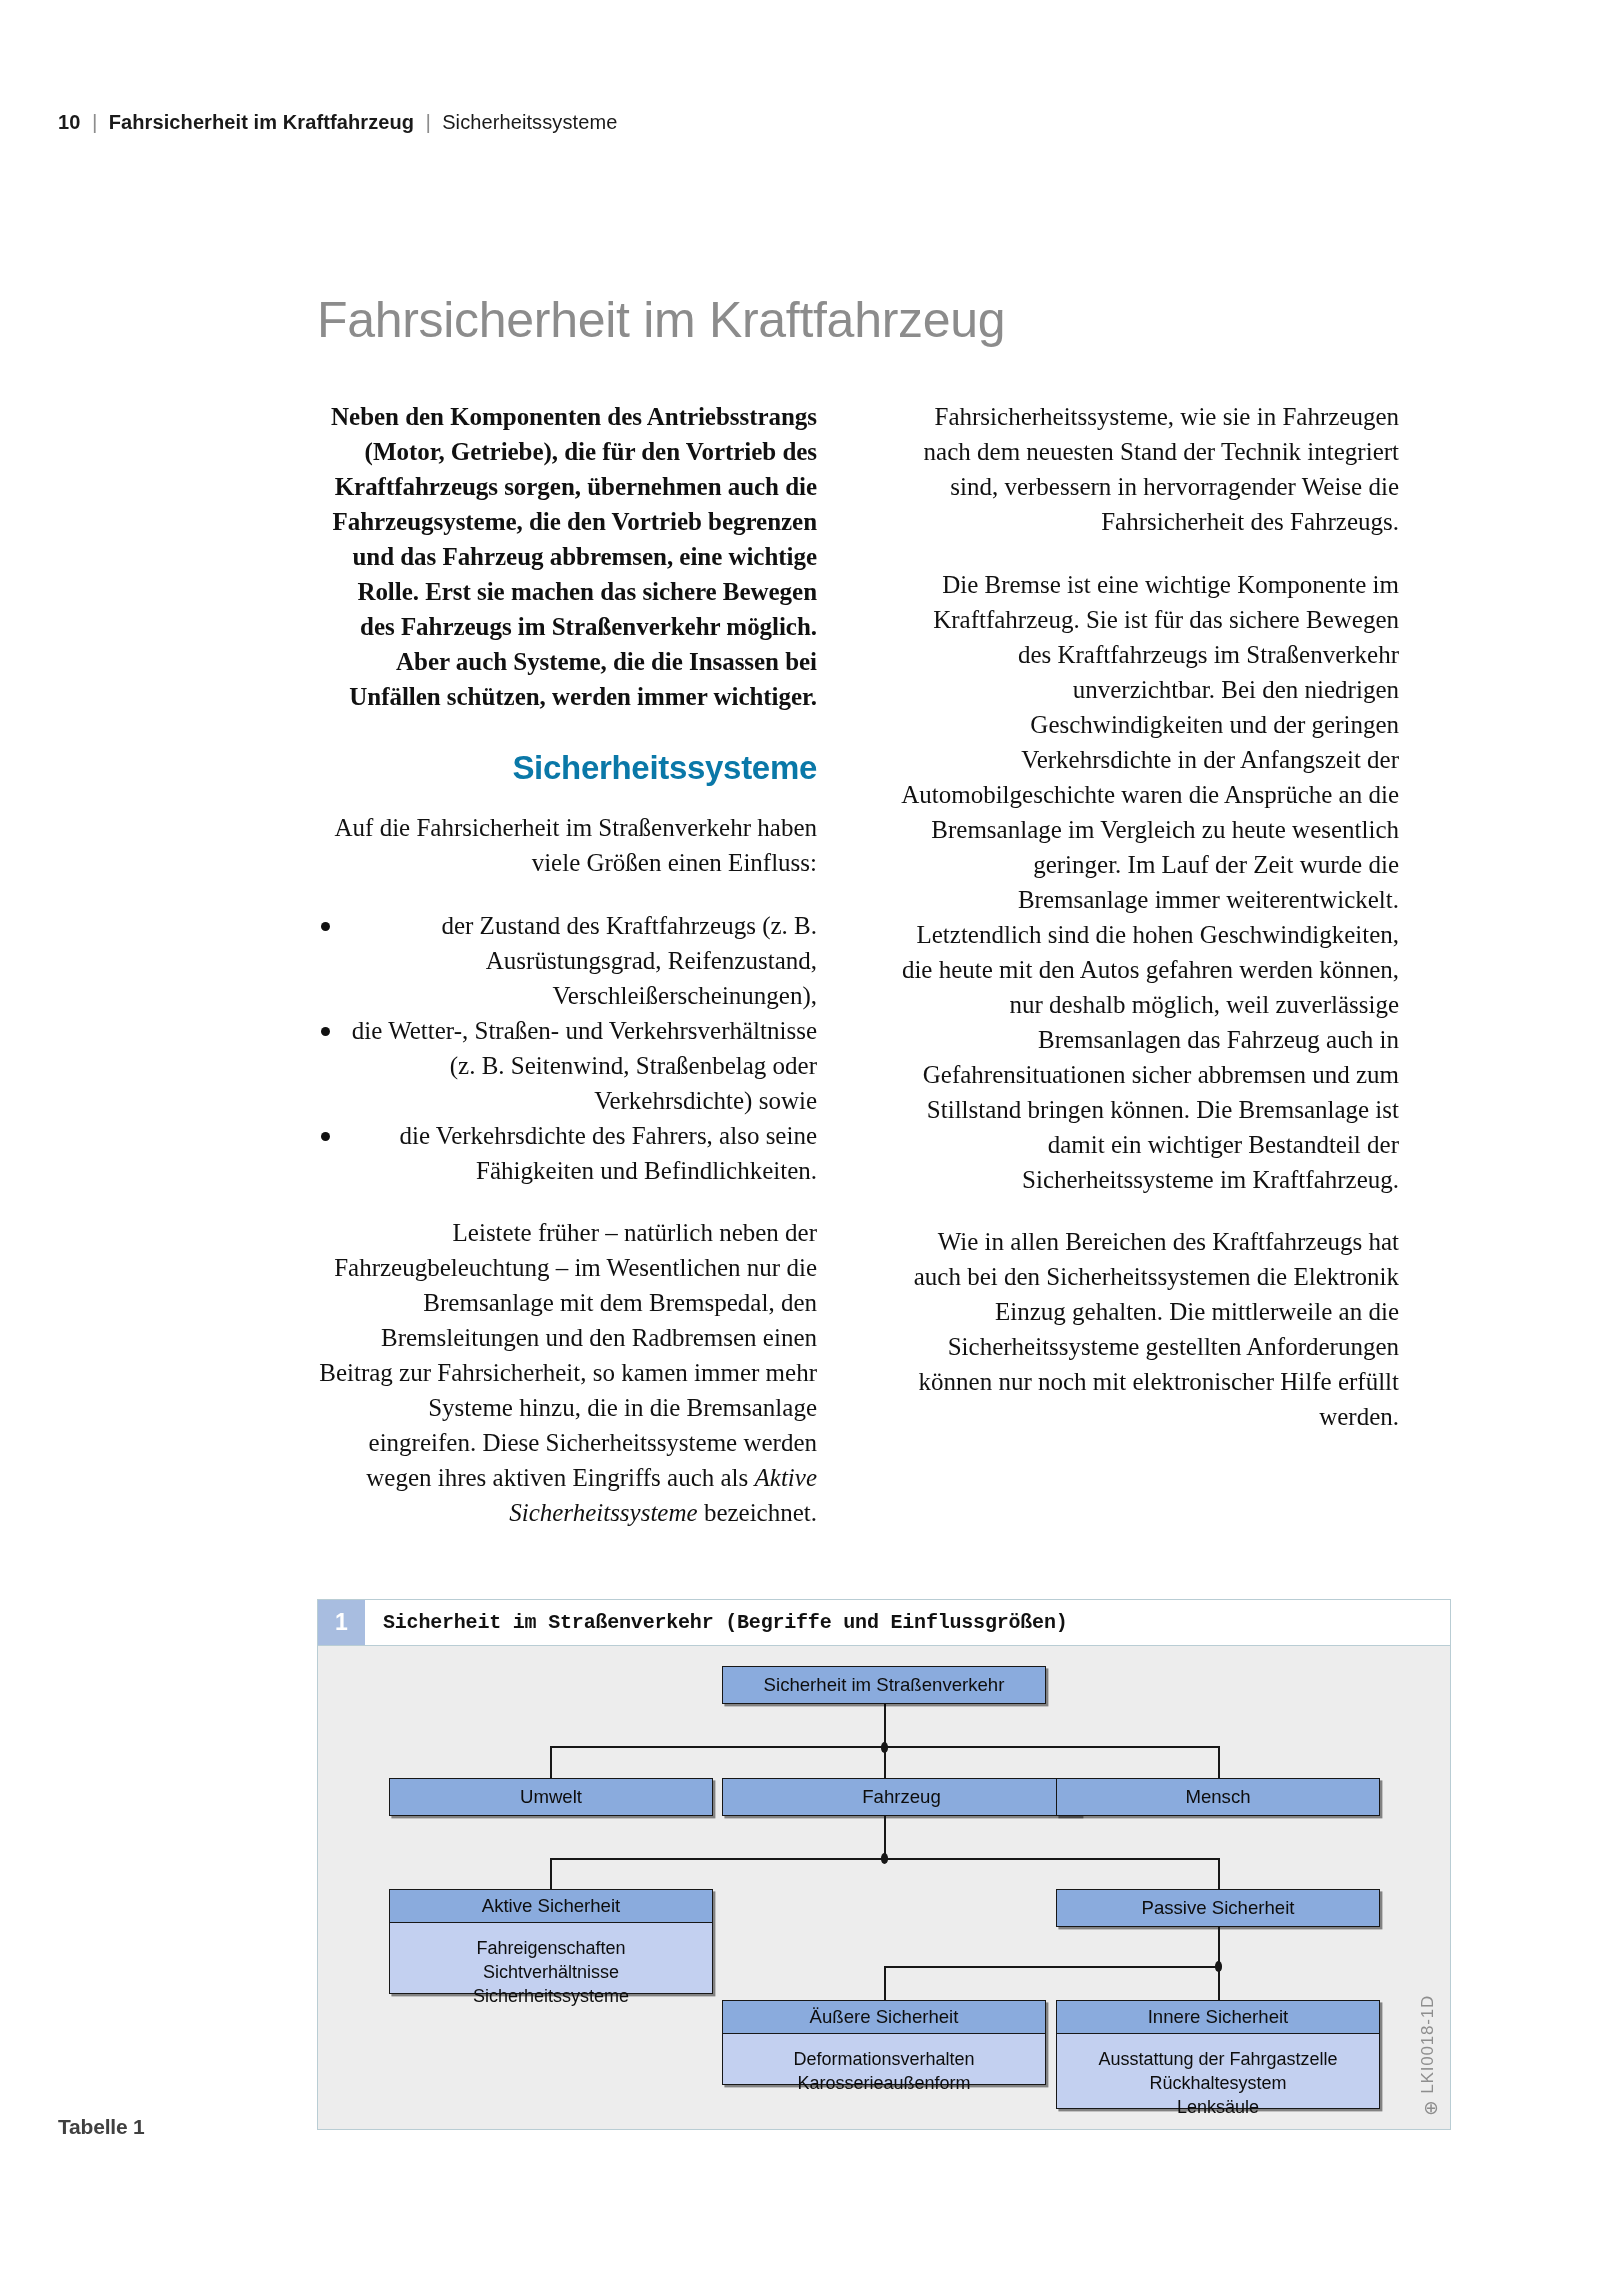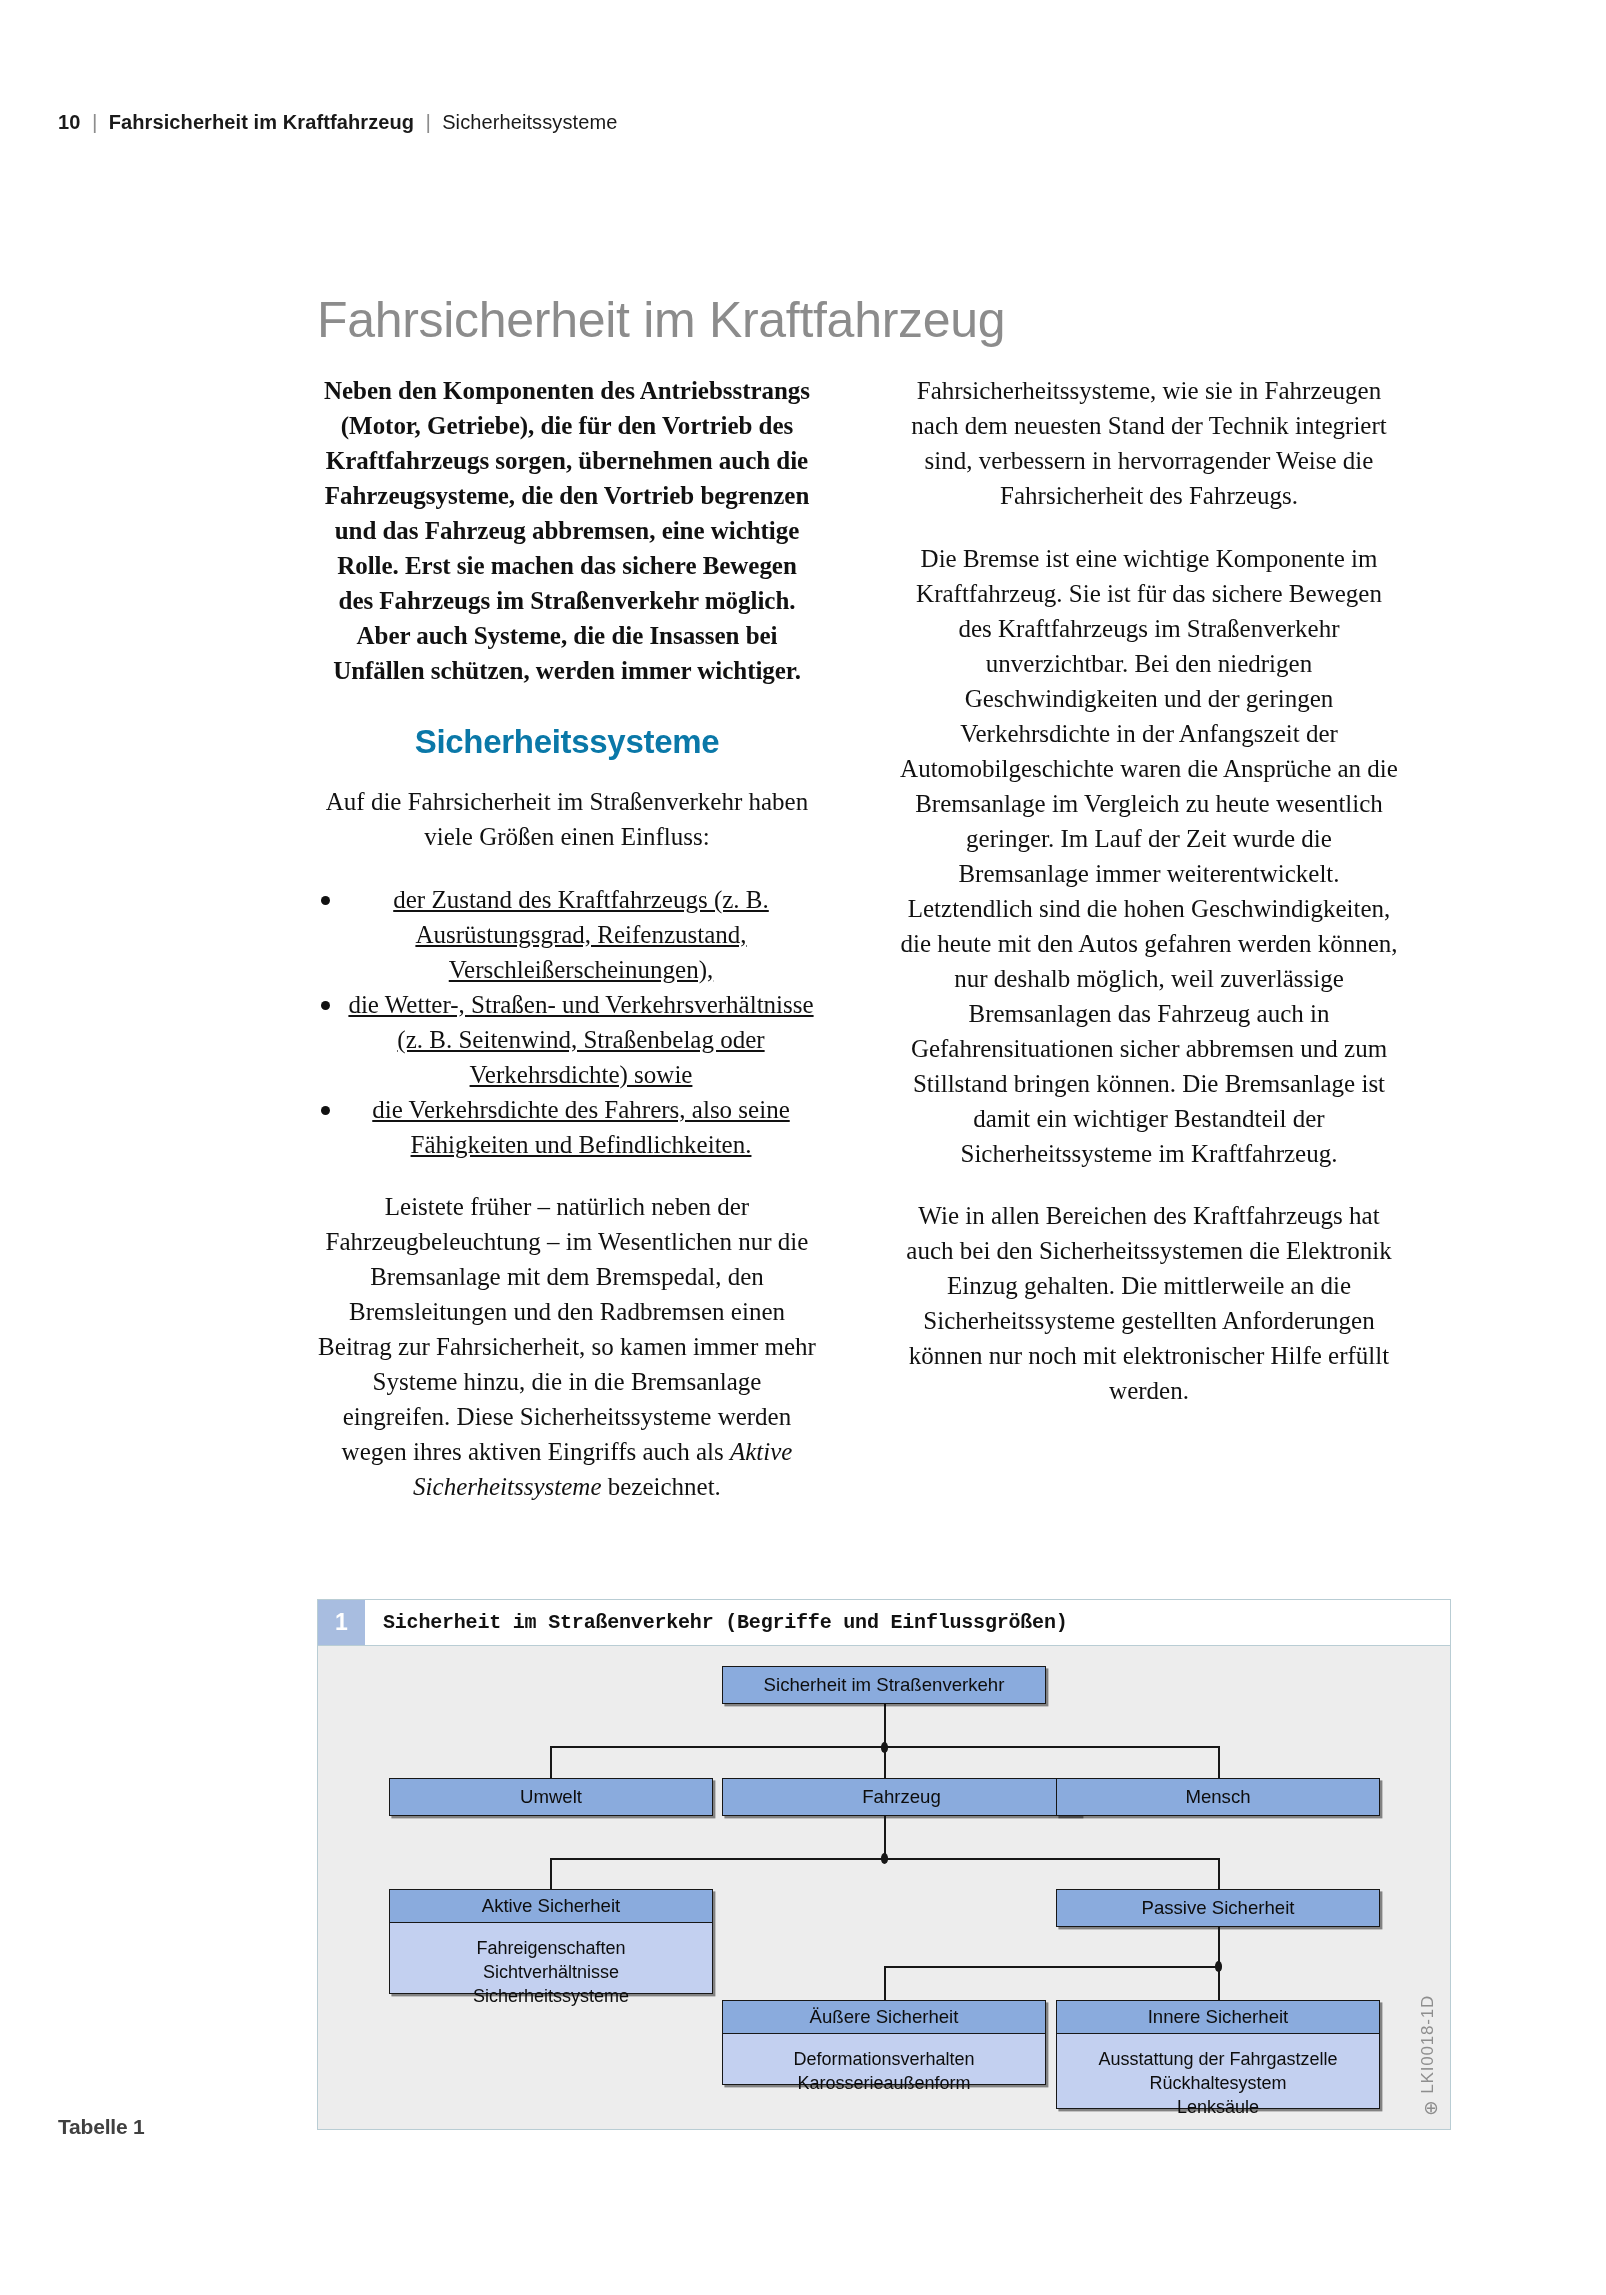--- a/index.html
+++ b/index.html
@@ -48,26 +48,26 @@
     font-weight: normal;
     font-size: 50px;
     color: #8c8c8c;
     letter-spacing: -0.3px;
     white-space: nowrap;
   }
 
   
   .col {
     position: absolute;
-    top: 373px;
+    top: 399px;
     width: 500px;
     font-size: 25px;
     line-height: 35px;
     color: #111111;
-    text-align: center;
+    text-align: right;
   }
   .col-left  { left: 317px; }
   .col-right { left: 899px; }
 
   .col p { margin: 0 0 27.5px 0; }
   .col p:last-child { margin-bottom: 0; }
 
   .lead {
     font-weight: bold;
     letter-spacing: -0.04px;
@@ -80,21 +80,20 @@
     color: #0a78a8;
     margin: 36px 0 24px 0;
     letter-spacing: -0.3px;
     line-height: 1.1;
   }
 
   ul.bullets {
     list-style: none;
     margin: 0 0 27.5px 0;
     padding: 0;
-    text-decoration: underline;
   }
   ul.bullets li {
     position: relative;
     padding-left: 28px;
     margin: 0;
   }
   ul.bullets li .dot {
     position: absolute;
     left: 4px;
     top: 13.8px;

